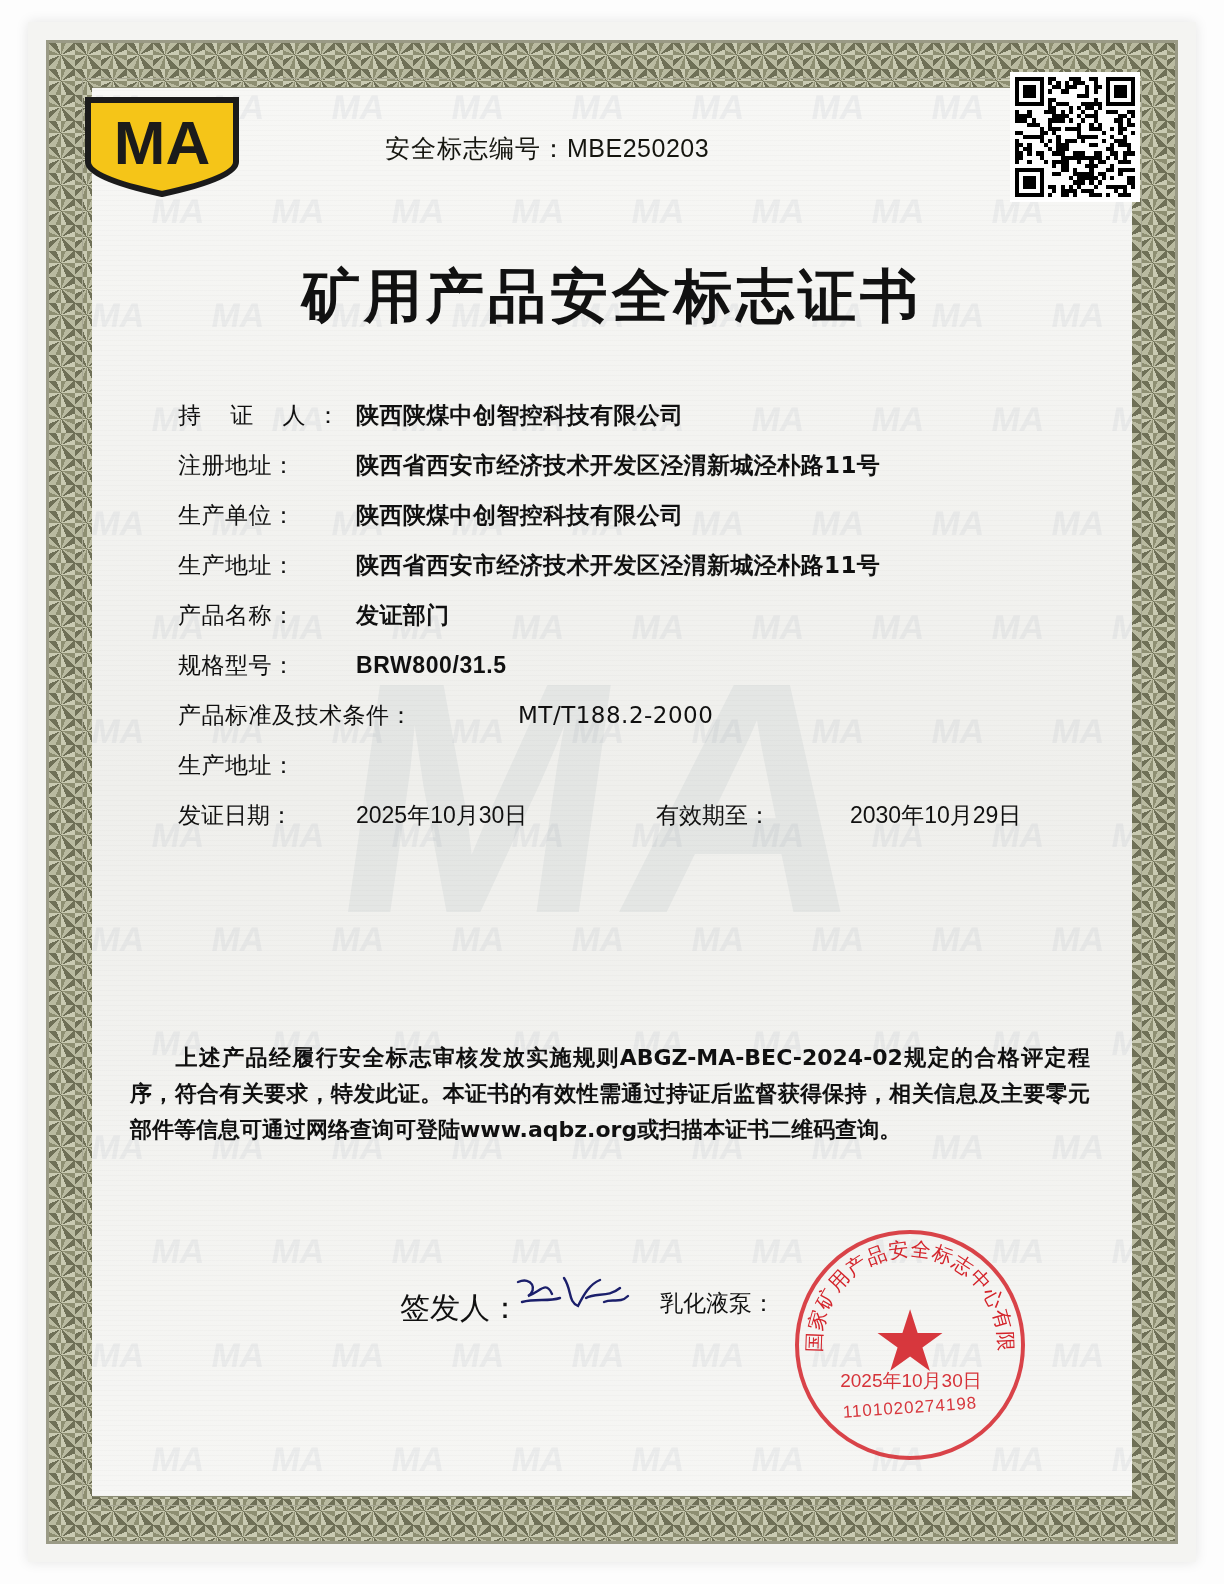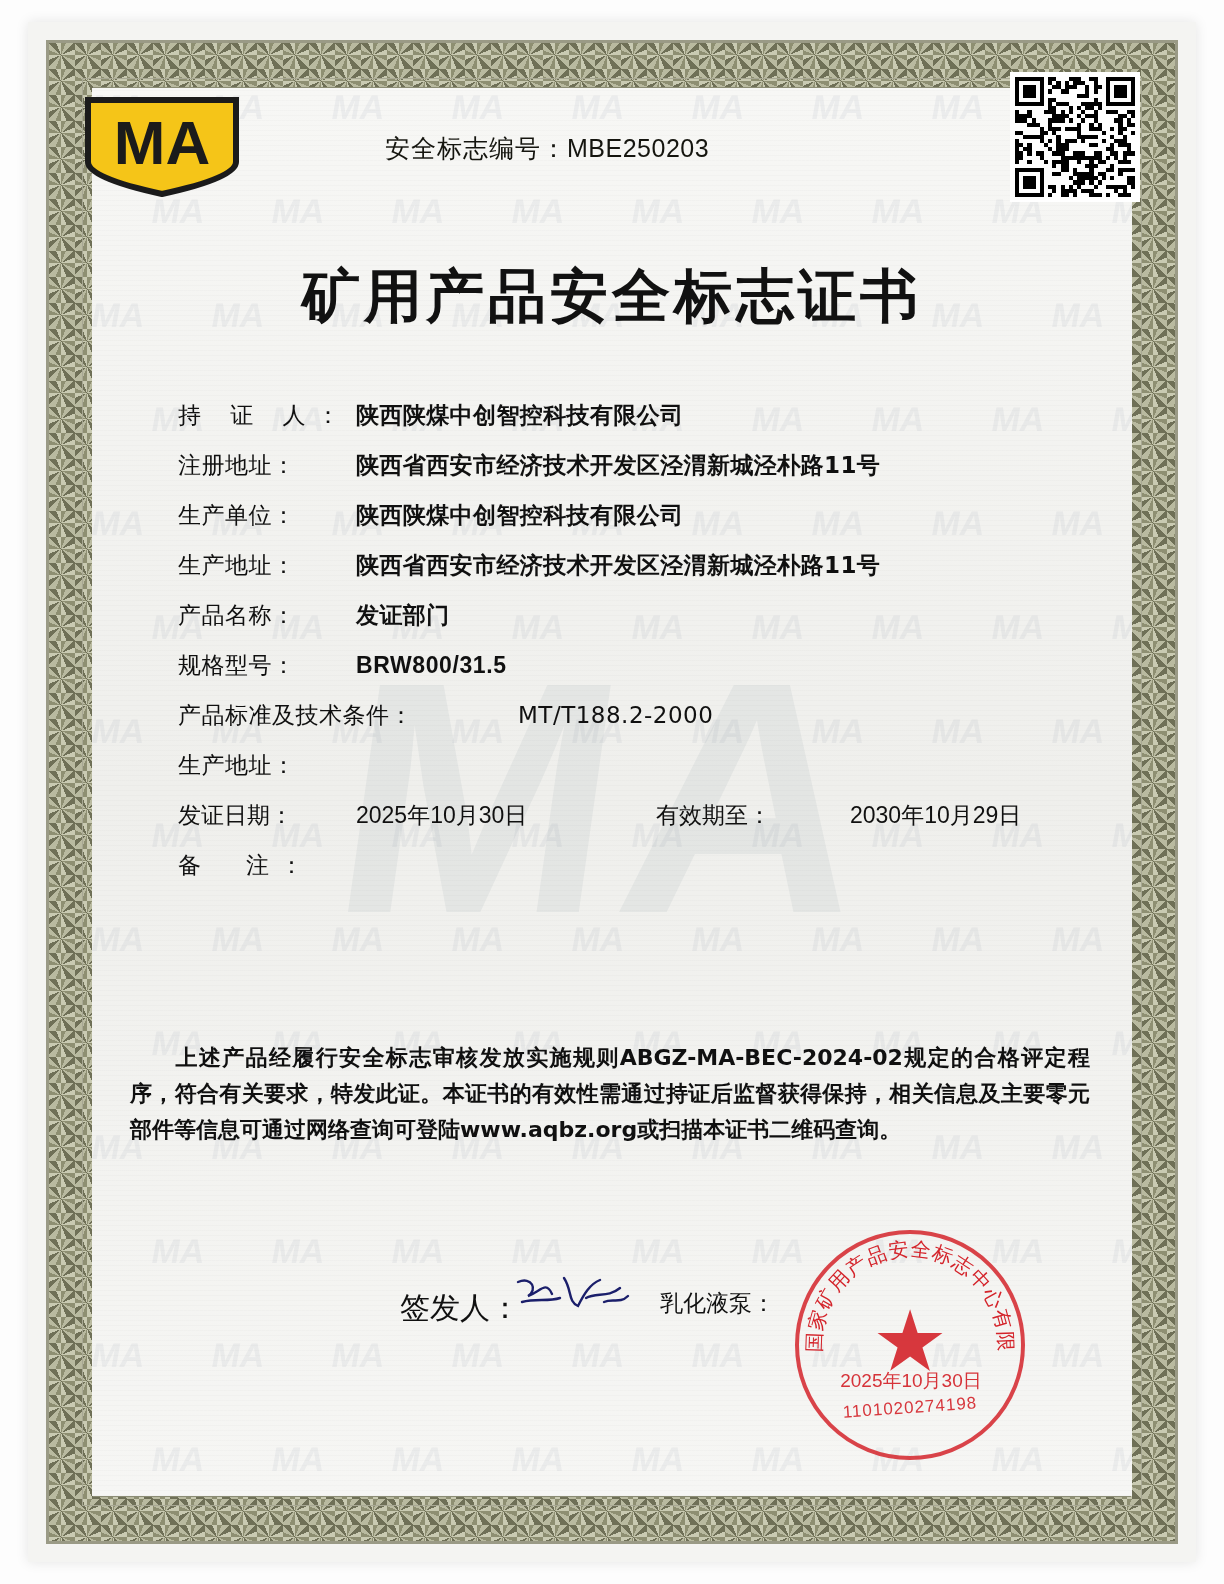--- a/index.html
+++ b/index.html
@@ -508,24 +508,20 @@
       <div class="label">生产地址：</div>
     </div>
 
     <div class="daterow">
       <div class="label">发证日期：</div>
       <div class="d1">2025年10月30日</div>
       <div class="label2">有效期至：</div>
       <div class="d2">2030年10月29日</div>
     </div>
 
-    <div class="row">
-      <div class="label spaced">备　注：</div>
-      <div class="value reg"></div>
-    </div>
   </div>
 
   <div class="statement"><span class="indent"></span><span>上述产品经履行安全标志审核发放实施规则ABGZ-MA-BEC-2024-02规定的合格评定程序，符合有关要求，特发此证。本证书的有效性需通过持证后监督获得保持，相关信息及主要零元部件等信息可通过网络查询可登陆www.aqbz.org或扫描本证书二维码查询。</span></div>
 
 
   <div class="signer">签发人：</div>
   <div class="sign-script">
     <svg viewBox="0 0 120 48" width="120" height="48">
       <g fill="none" stroke="#1b1f6b" stroke-width="2.4" stroke-linecap="round">
         <path d="M6,14 C20,8 26,22 16,28 C28,24 34,12 40,26"></path>

